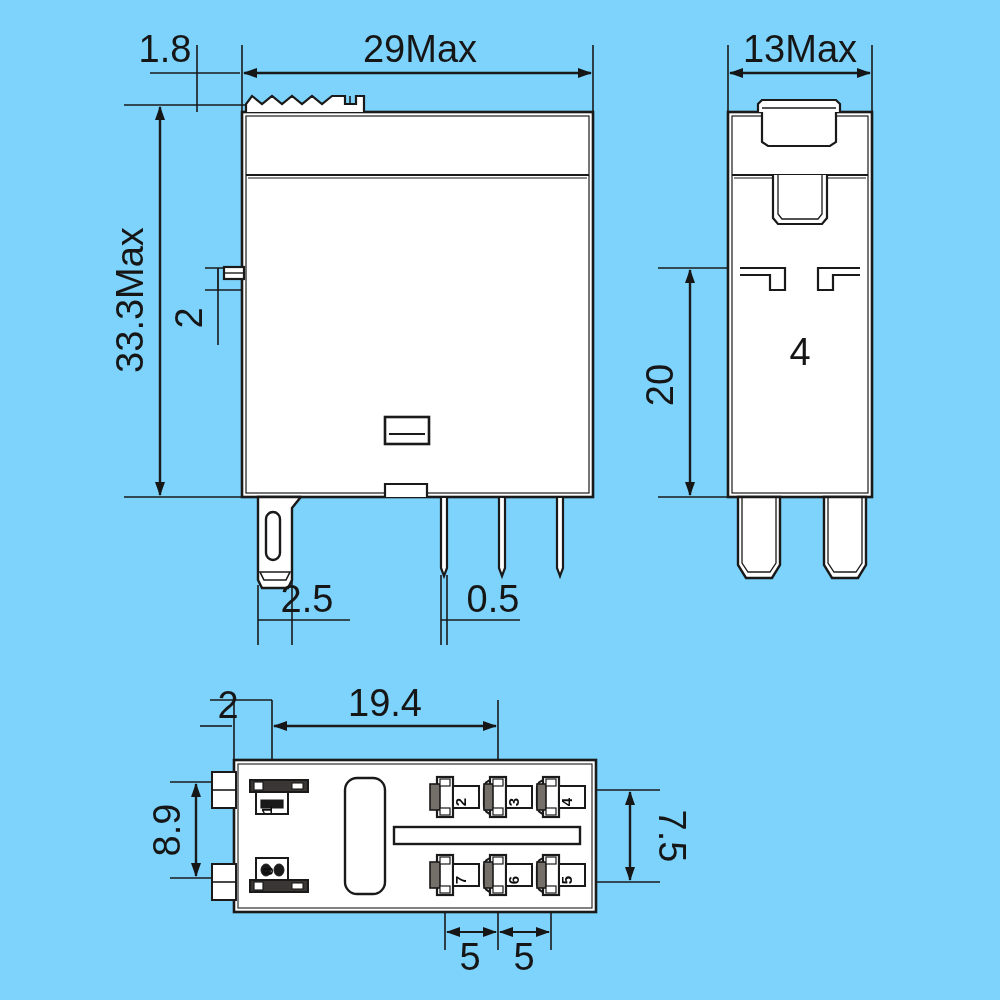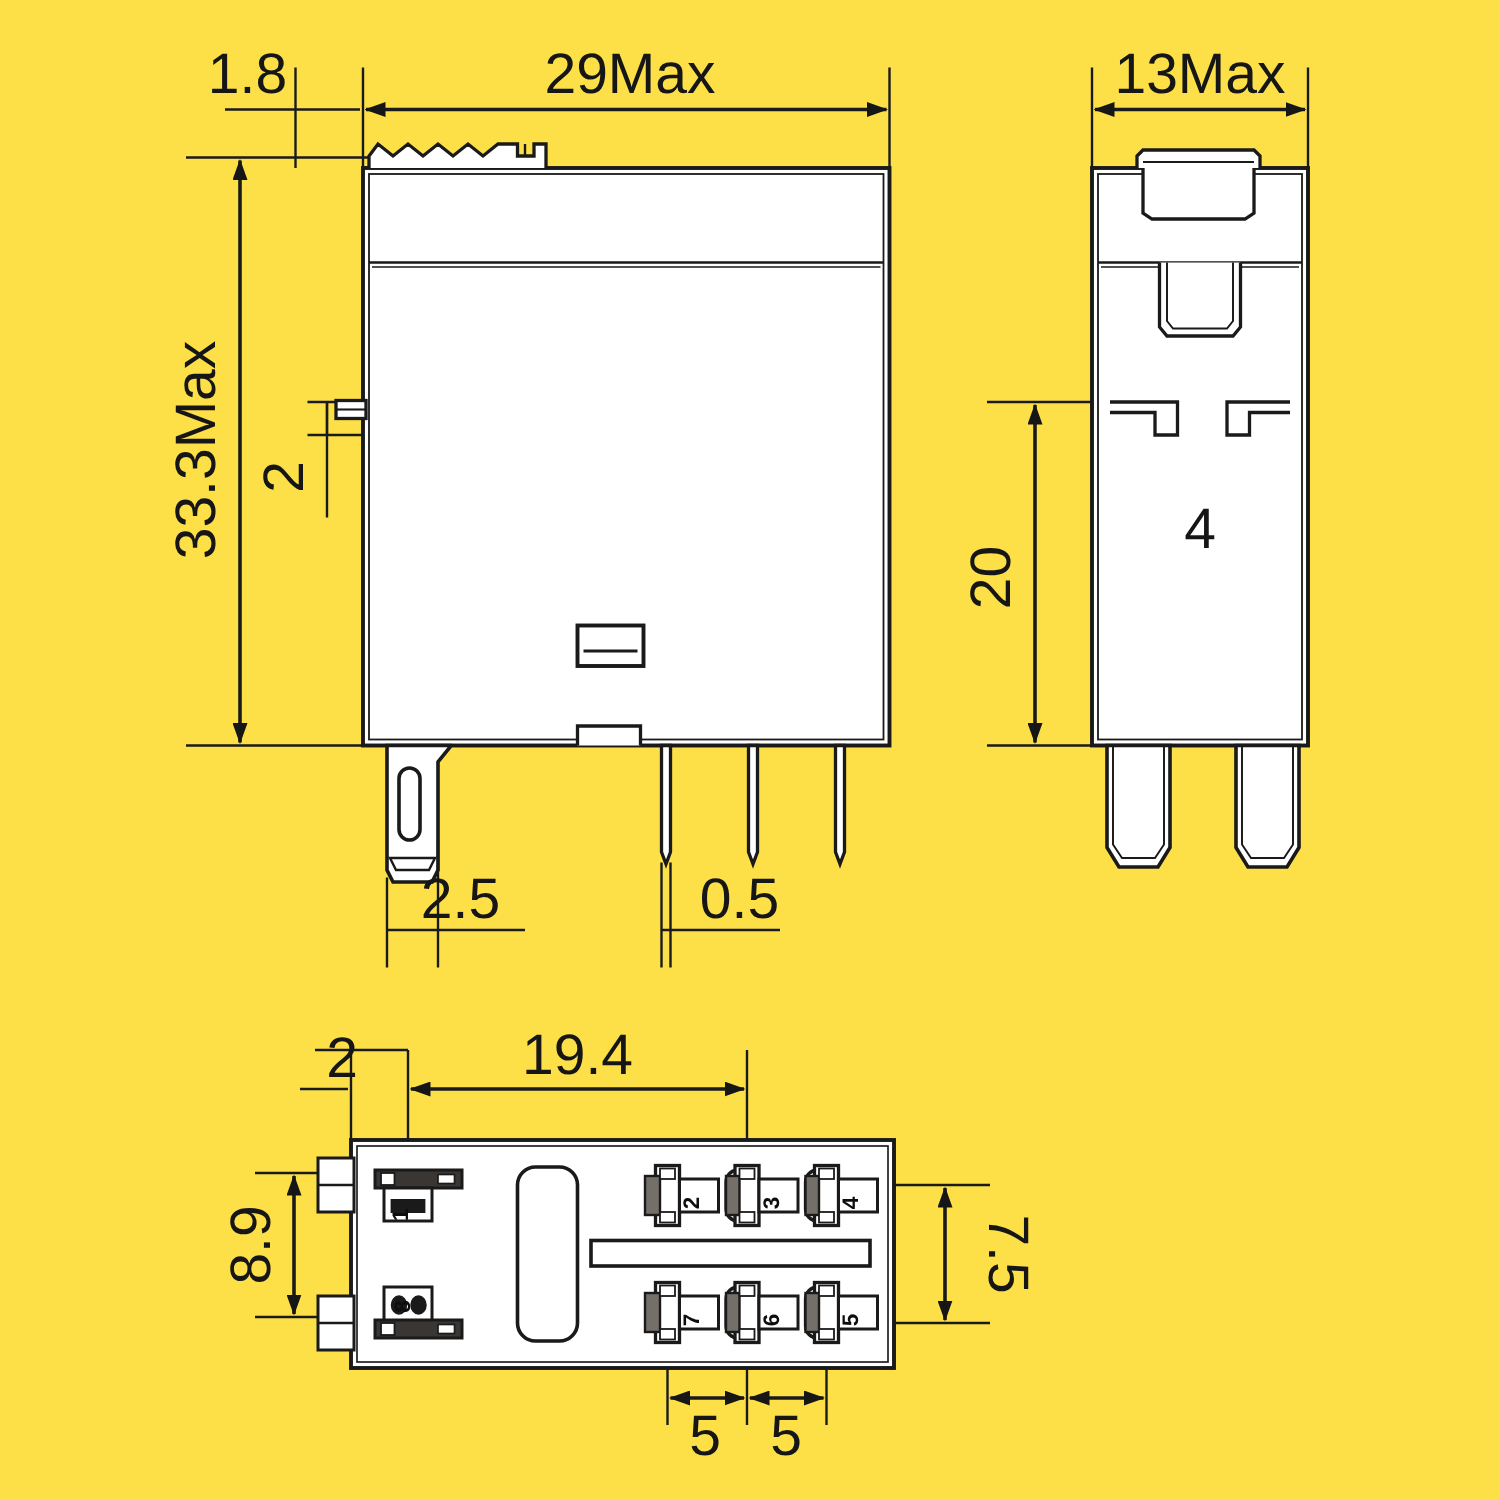--- a/index.html
+++ b/index.html
@@ -7,21 +7,21 @@
     padding: 0;
     background: #ffffff;
   }
   body {
     font-family: "Liberation Sans", sans-serif;
   }
   #stage {
     position: relative;
     width: 1000px;
     height: 1000px;
-    background: #fde047;
+    background: #7dd3fc;
     overflow: hidden;
   }
   #stage svg {
     position: absolute;
     left: 0;
     top: 0;
   }
   .dimtext {
     font-family: "Liberation Sans", sans-serif;
     font-size: 38px;

